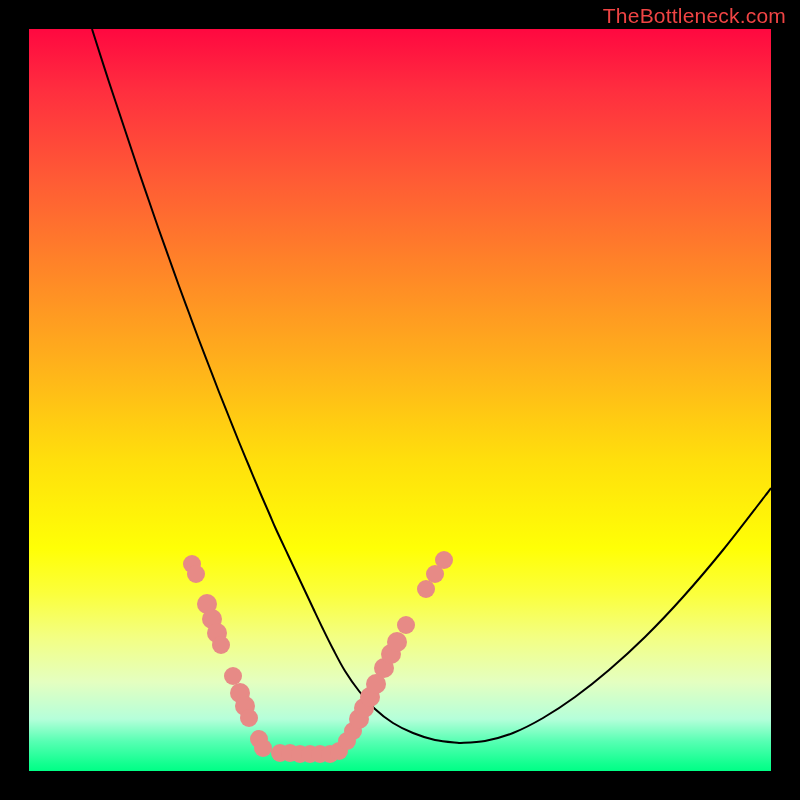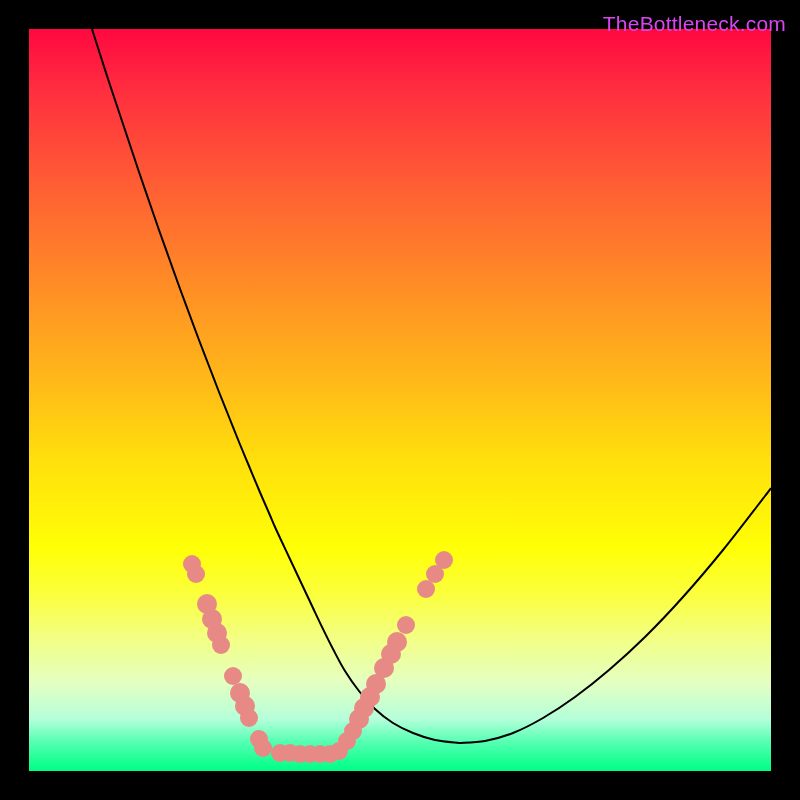--- a/index.html
+++ b/index.html
@@ -40,23 +40,23 @@
       #f3ff83 82%,
       #e4ffc0 88%,
       #b5ffda 93%,
       #57ffb3 96%,
       #13ff90 99%,
       #00ff86 100%
     );
   }
   .watermark {
     position: absolute;
-    top: 12px;
+    top: 4px;
     right: 14px;
-    color: #d946ef;
+    color: #ef4444;
     font-size: 21px;
     font-weight: 500;
     letter-spacing: 0.2px;
   }
   svg.curve-layer {
     position: absolute;
     inset: 0;
   }
 </style>
 </head>

